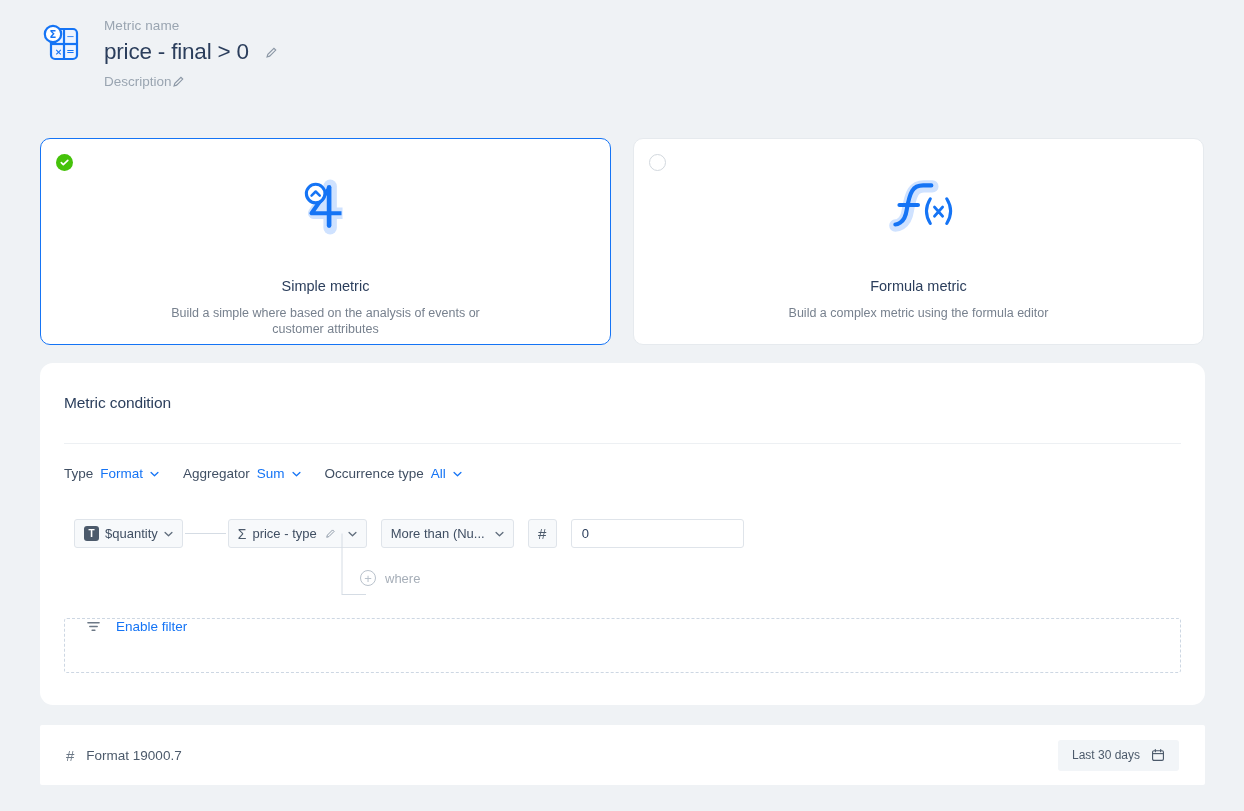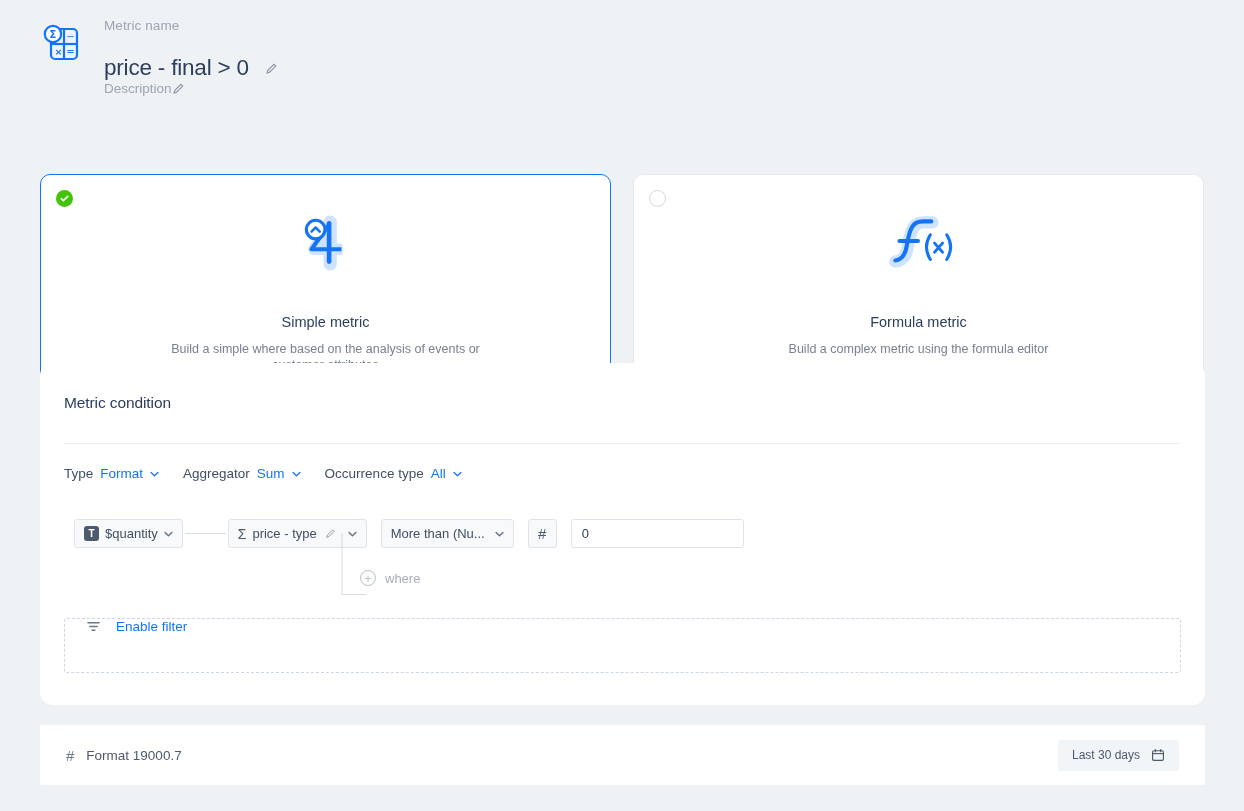--- a/index.html
+++ b/index.html
@@ -11,33 +11,33 @@
   }
   body { position: relative; overflow: hidden; }
 
   
   .header { position: absolute; left: 40px; top: 16px; display: flex; gap: 20px; }
   .metric-logo { width: 44px; height: 44px; flex: none; margin-top: 6px; }
   .head-text { display: flex; flex-direction: column; }
   .metric-name-label {
     font-size: 13.5px; color: #9aa5b1; letter-spacing: .1px; line-height: 20px;
   }
-  .metric-title-row { display: flex; align-items: center; gap: 16px; margin-top: 19px; }
+  .metric-title-row { display: flex; align-items: center; gap: 16px; margin-top: 3px; }
   .metric-title { font-size: 22.5px; color: #2b3e5c; font-weight: 400; letter-spacing: -.2px; }
-  .desc-row { display: flex; align-items: center; }
+  .desc-row { display: flex; align-items: center; margin-top: 9px; }
   .desc-label { font-size: 13.5px; color: #9aa5b1; }
   .pencil { display: inline-block; width: 13px; height: 13px; color: #8b97a5; }
   .pencil svg { display: block; width: 100%; height: 100%; }
 
   
   .cards { position: absolute; left: 40px; top: 138px; display: flex; gap: 22px; }
   .card {
     width: 571px; height: 207px; background: #fff; border-radius: 10px;
     position: relative; display: flex; flex-direction: column;
-    align-items: center; justify-content: flex-start; margin-top: 36px;
+    align-items: center; justify-content: flex-start;
   }
   .card.selected { border: 1.5px solid #1574f5; }
   .card.plain { border: 1px solid #e6eaee; }
   .card-radio { position: absolute; left: 15px; top: 15px; width: 17px; height: 17px; }
   .radio-empty {
     width: 17px; height: 17px; border-radius: 50%;
     border: 1.3px solid #d2d8de; background: #fff;
   }
   .radio-check {
     width: 17px; height: 17px; border-radius: 50%; background: #45c20a;

